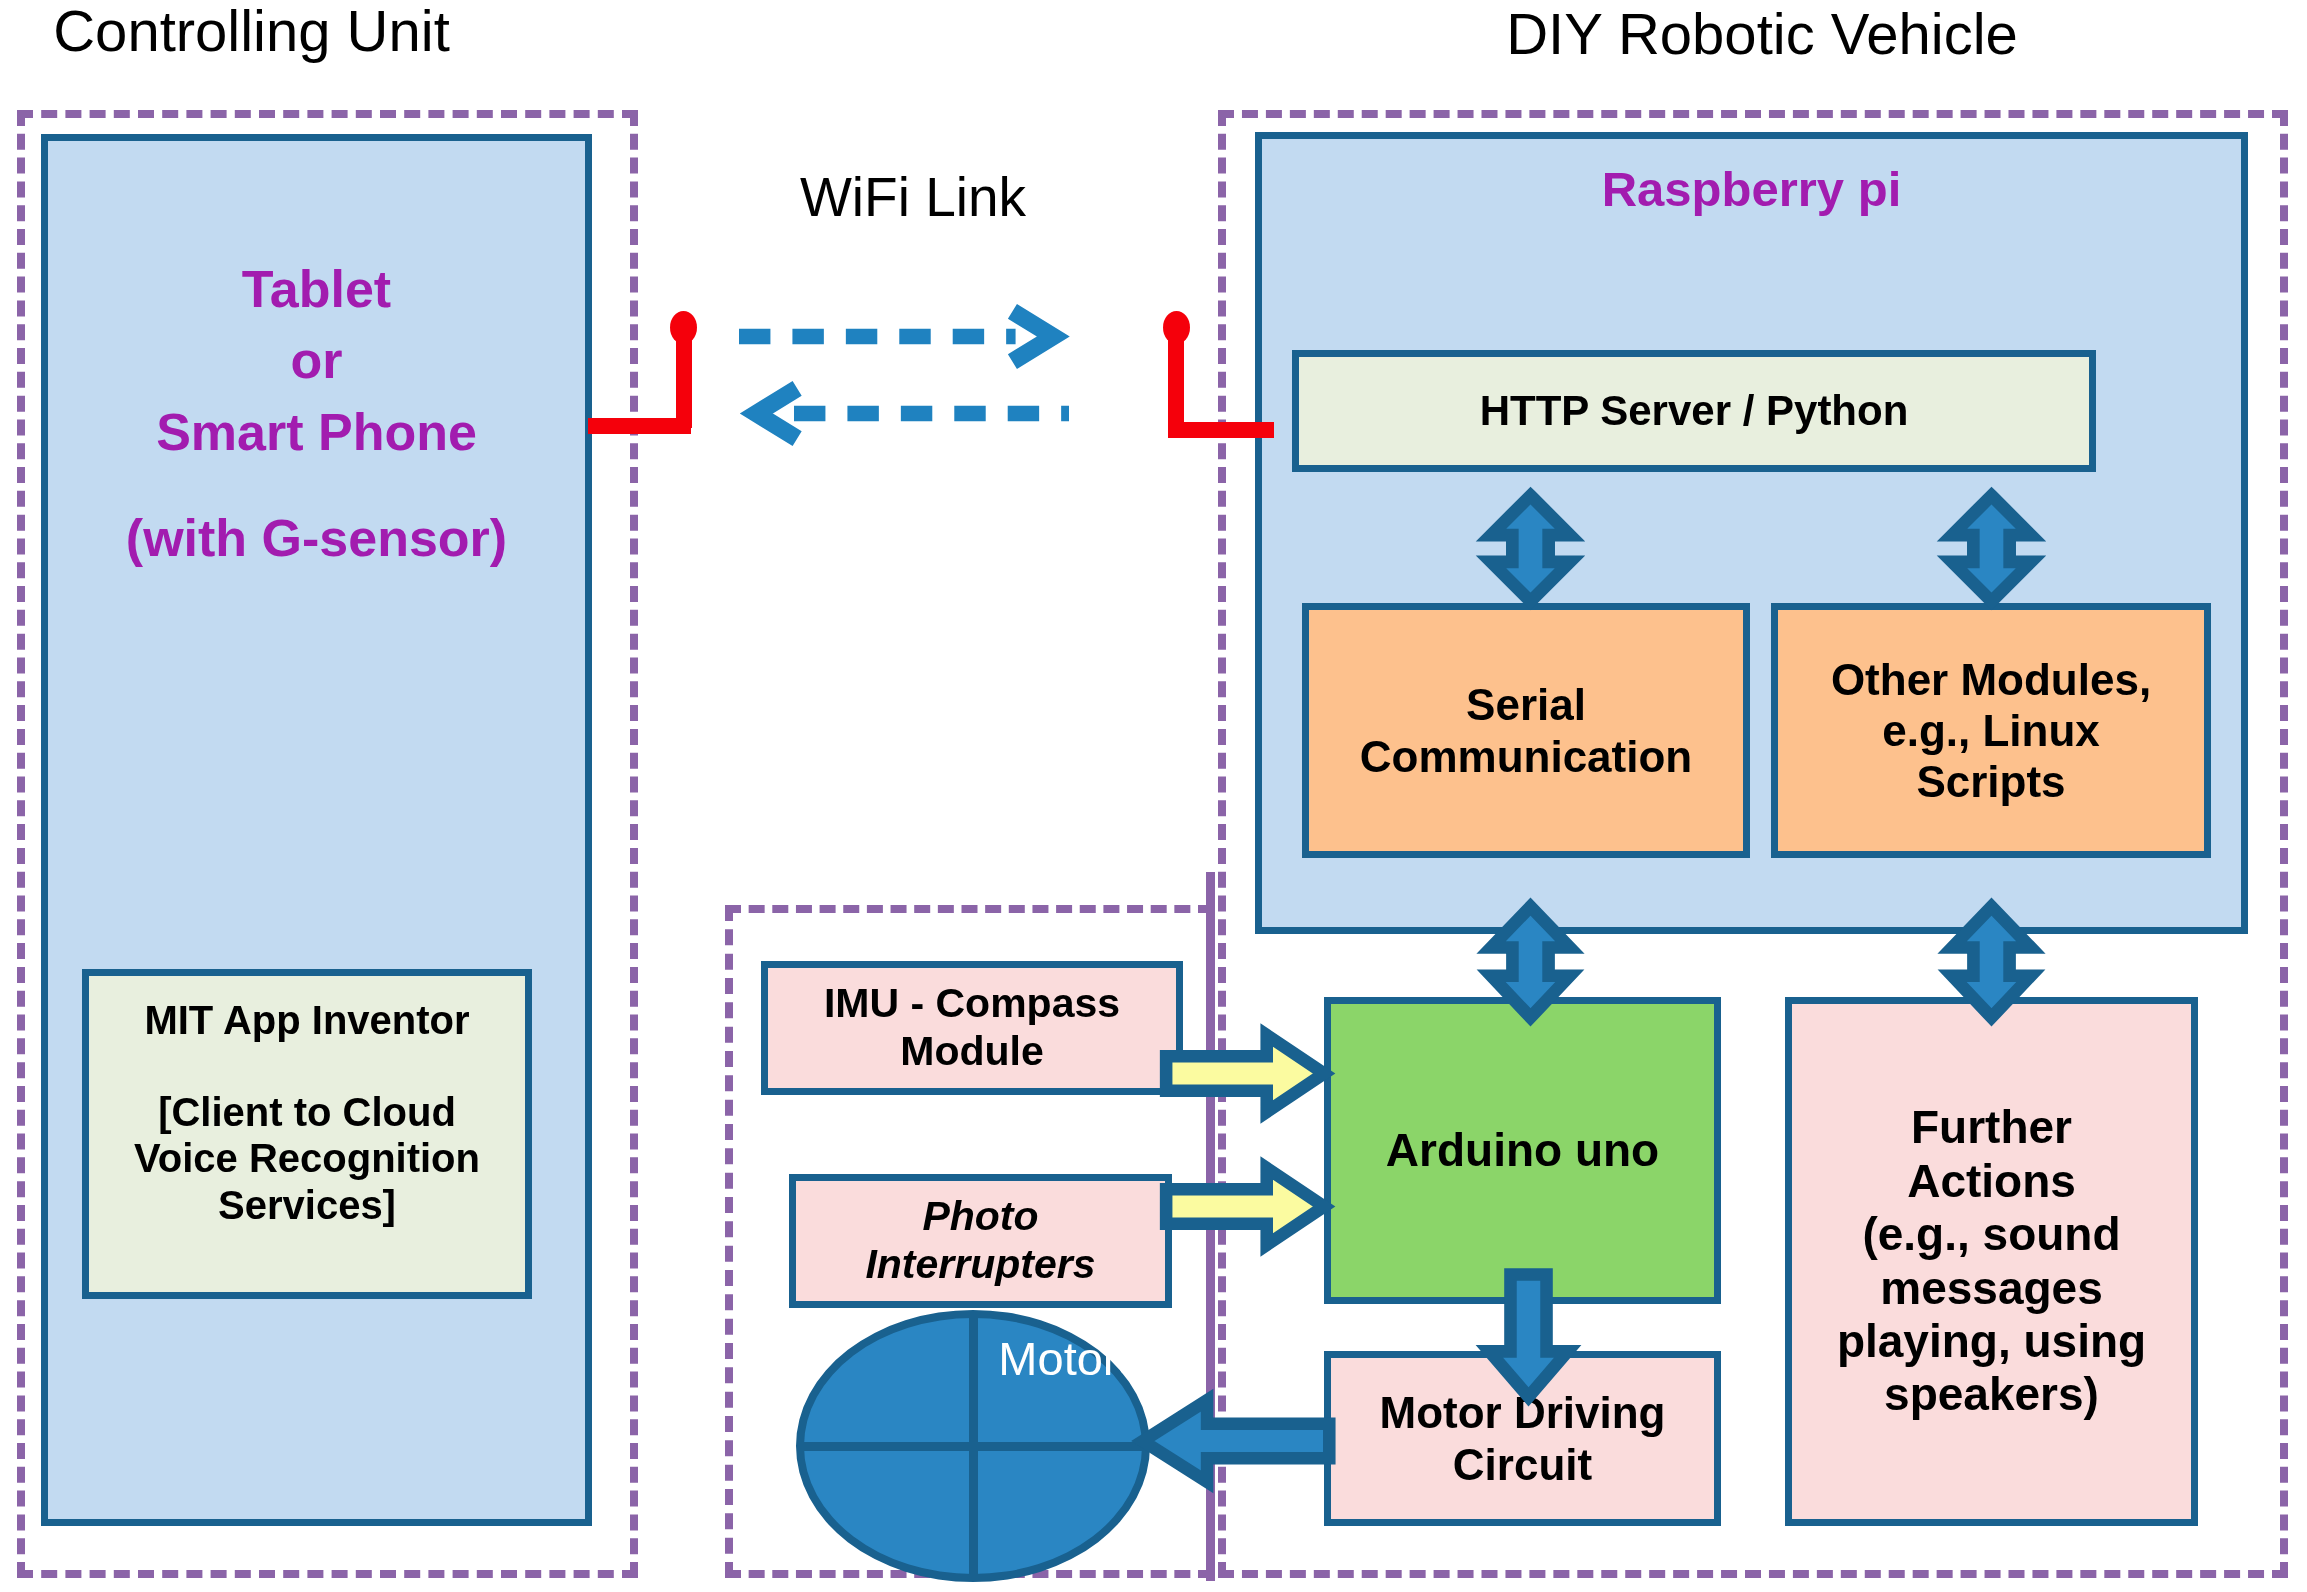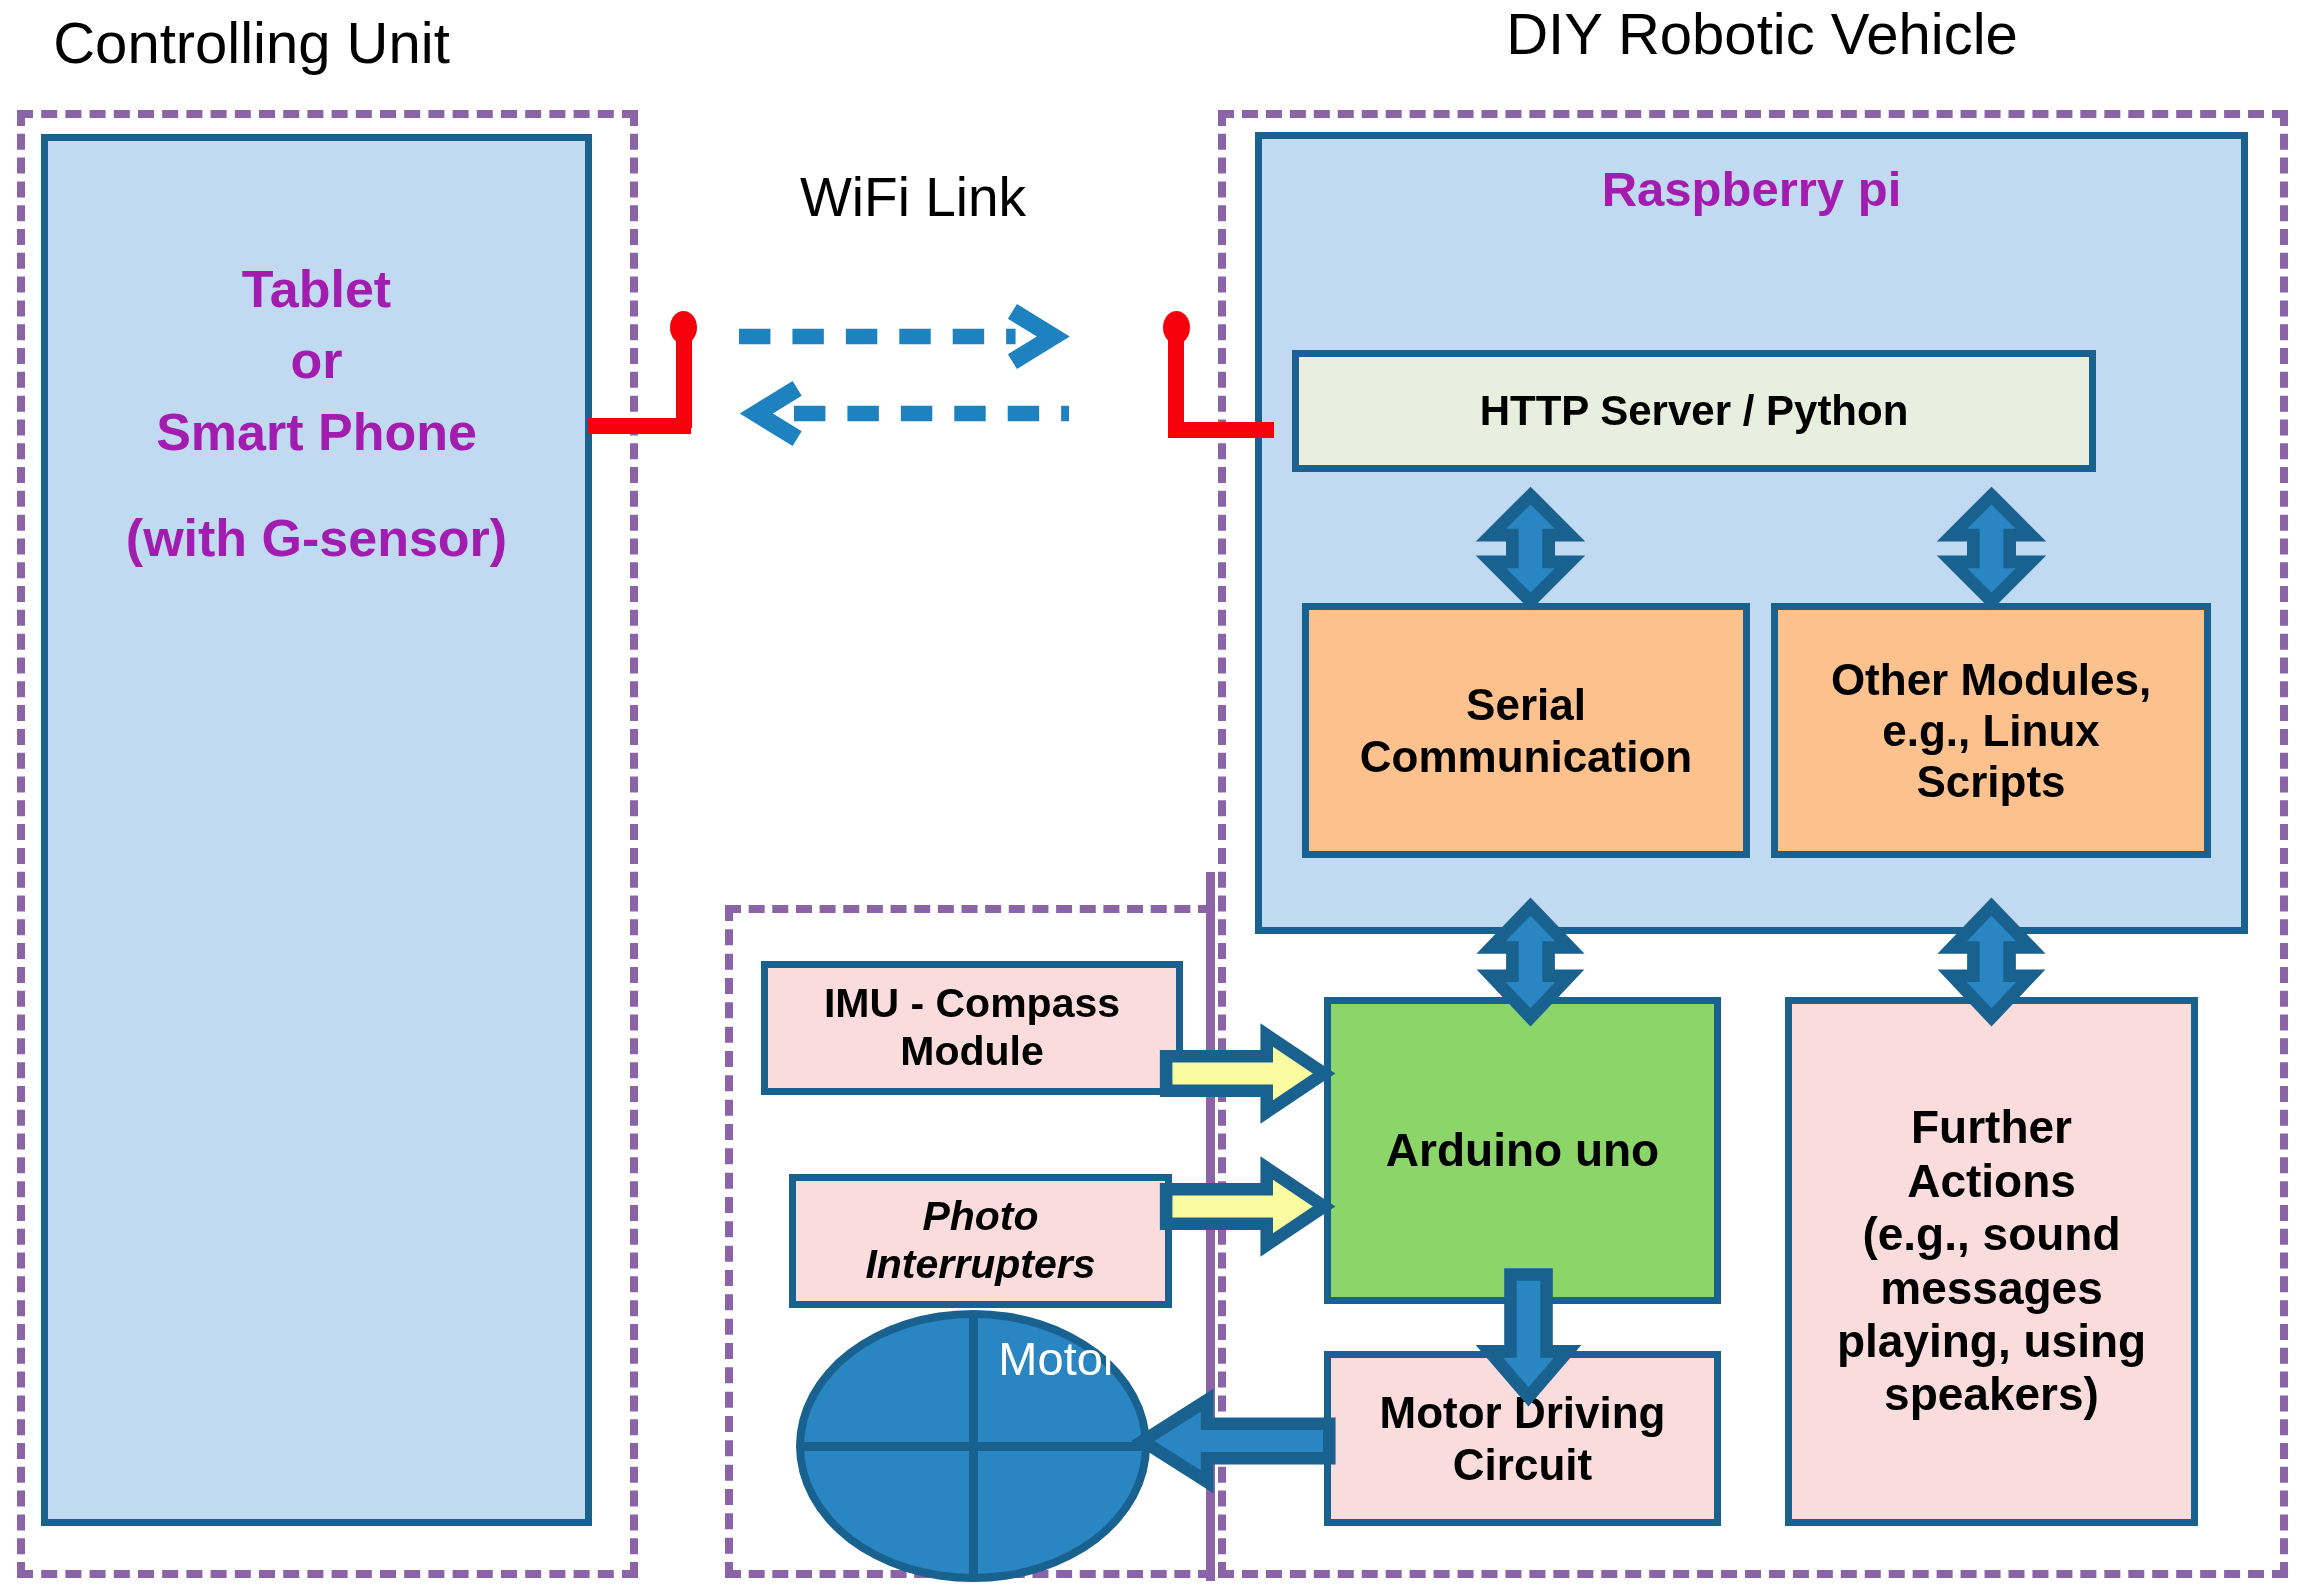--- a/index.html
+++ b/index.html
@@ -91,35 +91,41 @@
   .ant-stem{position:absolute;background:#F5000B;}
   .ant-foot{position:absolute;background:#F5000B;}
 
   svg{display:block;overflow:visible;}
 </style>
 </head>
 <body>
 
 <div id="stage">
 
-  <div class="abs caption" style="left:0px;top:13px;width:503px;">Controlling Unit</div>
+  <div class="abs caption" style="left:0px;top:1px;width:503px;">Controlling Unit</div>
 
   <div class="abs caption" style="left:1227px;top:3.9px;width:1070px;">DIY Robotic Vehicle</div>
 
   <div class="abs caption" style="left:669px;top:169px;width:488px;font-size:55px;">WiFi Link</div>
 
   <div class="abs dashgroup" style="left:17.3px;top:110px;width:621px;height:1468px;"></div>
 
   <div class="abs node fill-bluelight" style="left:41px;top:134px;width:551px;height:1392px;flex-direction:column;justify-content:flex-start;padding-top:118px;">
     <div class="txt-white cond" style="font-size:52px;">Tablet</div>
     <div class="txt-white cond" style="font-size:52px;margin-top:11px;">or</div>
     <div class="txt-white cond" style="font-size:52px;margin-top:11px;">Smart Phone</div>
     <div class="txt-white cond" style="font-size:52px;margin-top:46px;">(with G-sensor)</div>
   </div>
 
+  <div class="abs node fill-cream" style="left:82px;top:969px;width:450px;height:330px;flex-direction:column;justify-content:flex-start;padding-top:20.5px;">
+    <div class="cond" style="font-size:40px;">MIT App Inventor</div>
+    <div class="cond" style="font-size:40px;margin-top:46px;">[Client to Cloud</div>
+    <div class="cond" style="font-size:40px;">Voice Recognition</div>
+    <div class="cond" style="font-size:40px;">Services]</div>
+  </div>
 
   <div class="abs dashgroup" style="left:1218px;top:110px;width:1070px;height:1468px;"></div>
 
   <div class="abs node fill-bluelight" style="left:1255px;top:132px;width:993px;height:802px;flex-direction:column;justify-content:flex-start;padding-top:22px;">
     <div class="txt-white cond" style="font-size:49px;">Raspberry pi</div>
   </div>
 
   <div class="abs node fill-cream" style="left:1292px;top:350px;width:804px;height:122px;">
     <span class="cond" style="font-size:42px;">HTTP Server / Python</span>
   </div>

